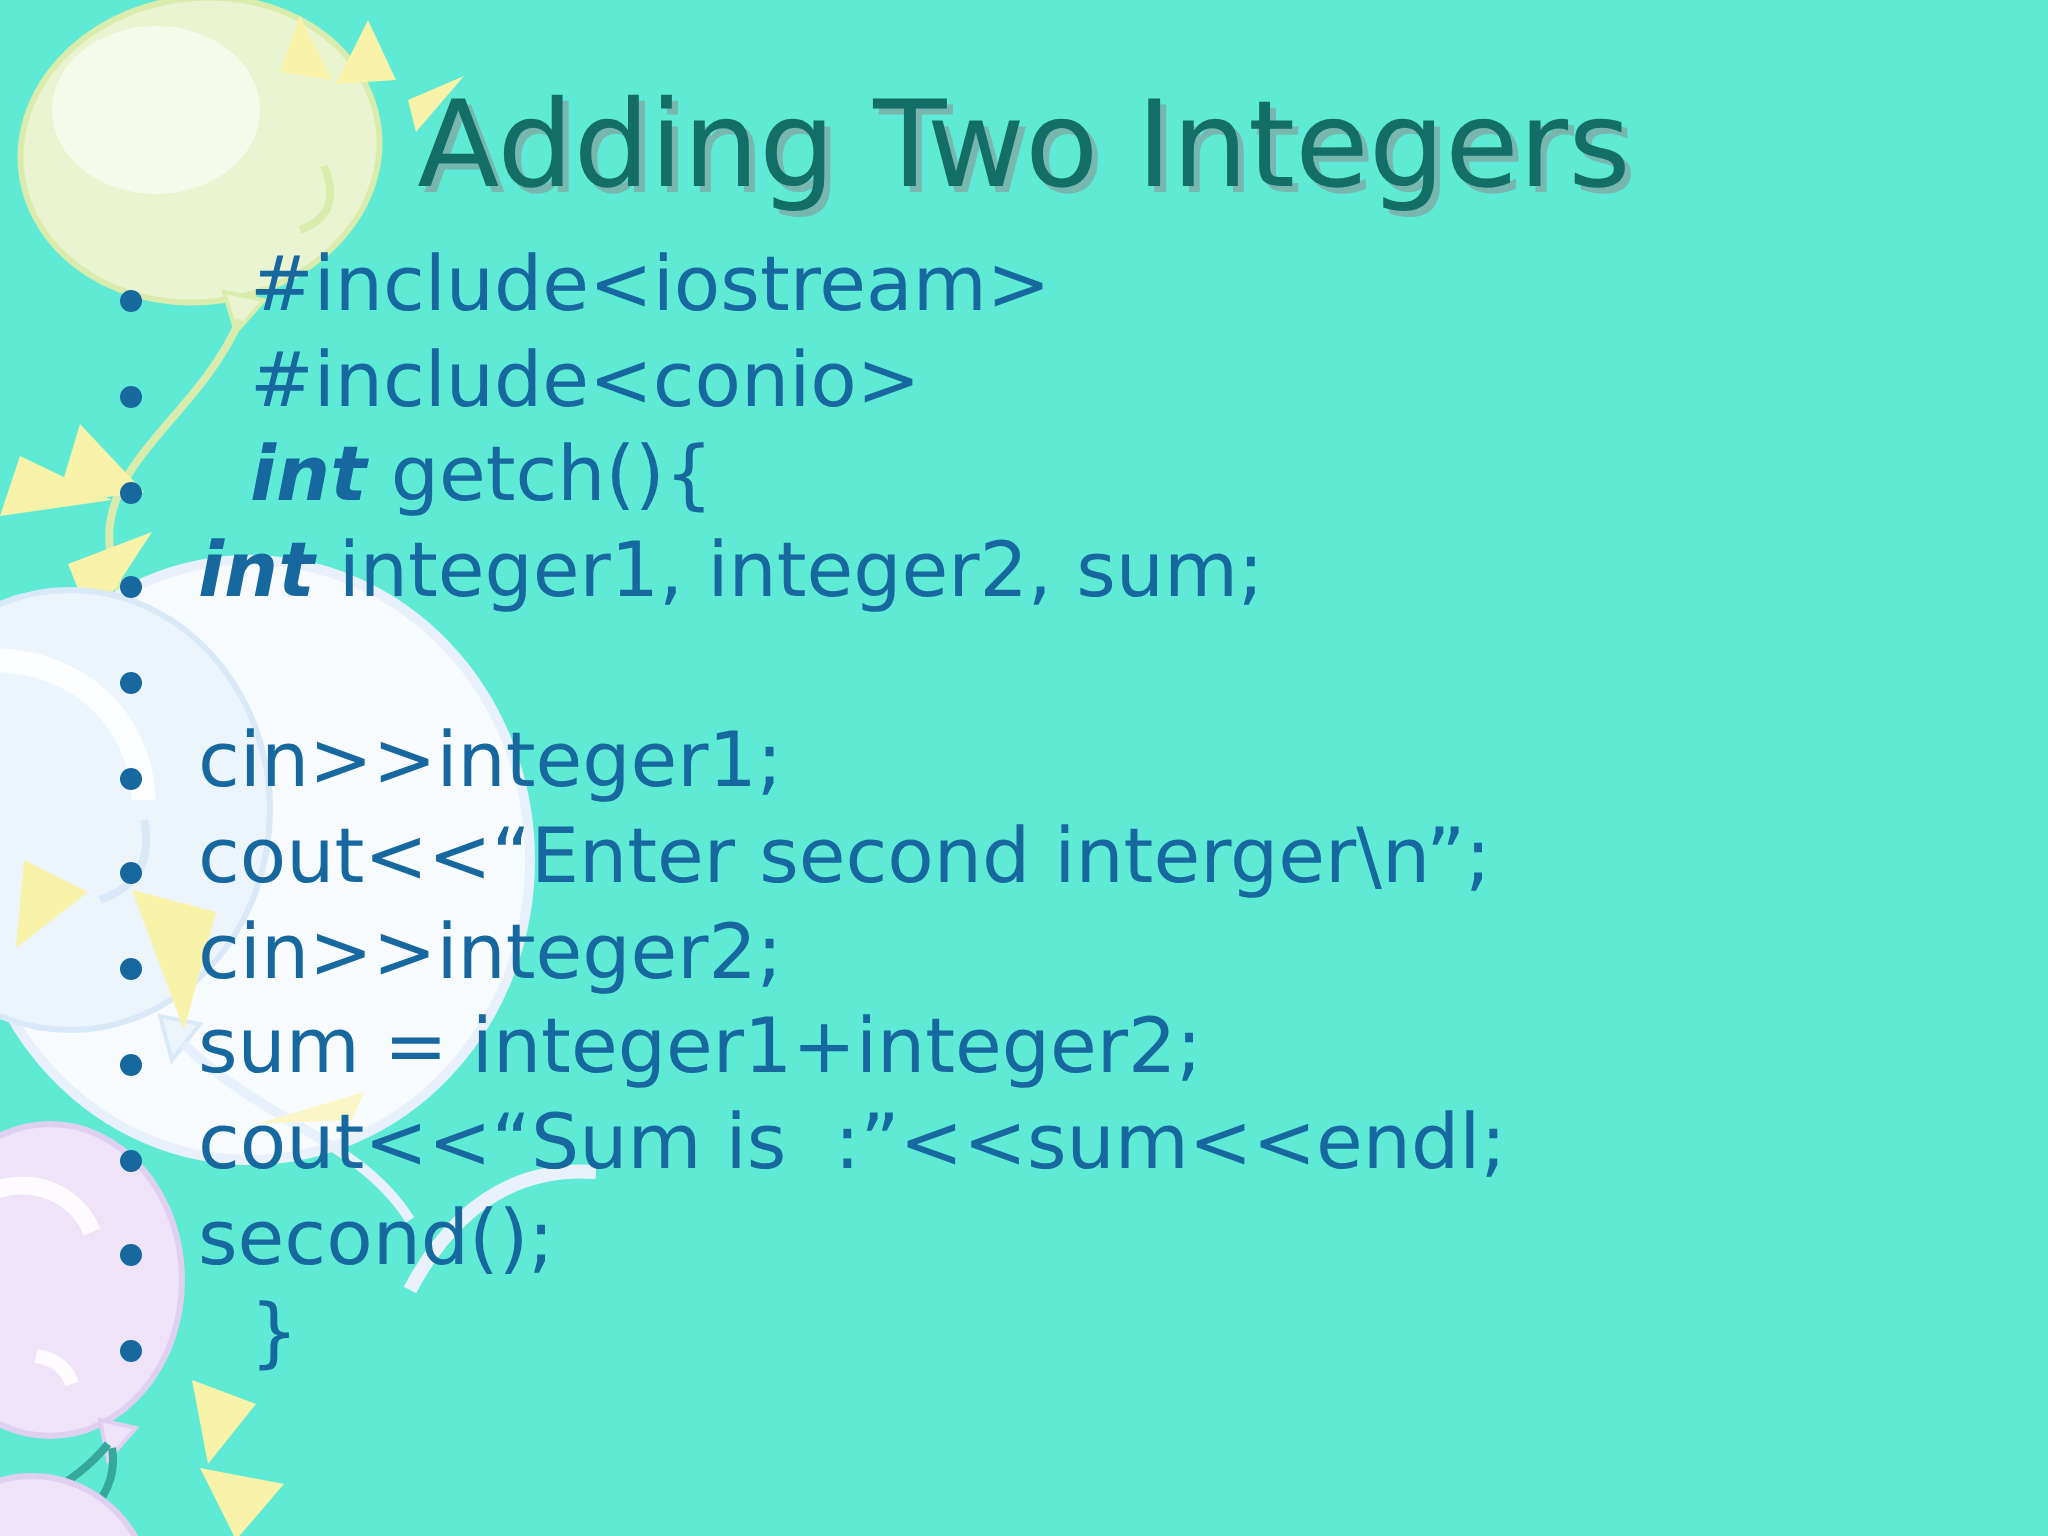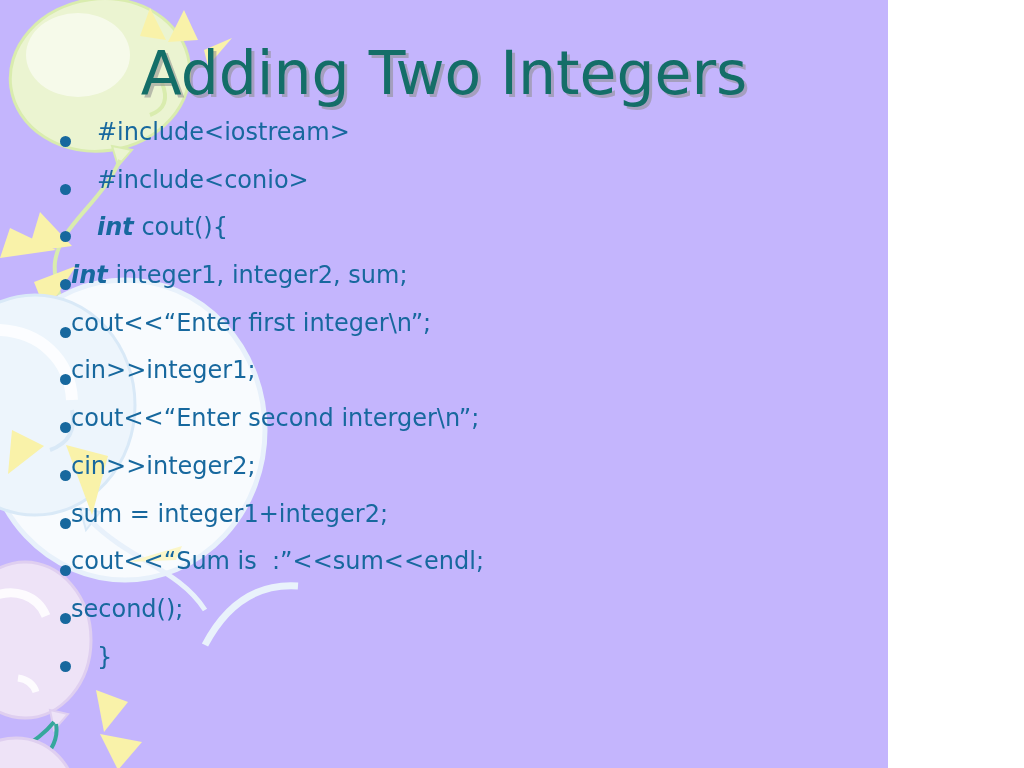--- a/index.html
+++ b/index.html
@@ -1,40 +1,41 @@
 <!DOCTYPE html>
 <html style="--title: #146e68; --body-text: #17689e; --balloon-green: #ebf4d1; --balloon-green-outline: #d9ecae; --balloon-blue: #edf5fc; --balloon-blue-outline: #d9e9f7; --balloon-blue-faint: #eef5fc; --balloon-purple: #eee3f7; --balloon-purple-outline: #dfcff0; --confetti-yellow: #f9f2a9; --string-teal: #35a79c;"><head>
 <meta charset="utf-8">
 <style>
   html,body{margin:0;padding:0;background:#ffffff;}
   .slide{
     position:relative;
-    width:888px;height:768px;
-    background:#c4b5fd;
+    width:1024px;height:768px;
+    background:#5eead4;
     overflow:hidden;
     font-family:"DejaVu Sans","Liberation Sans",sans-serif;
   }
   .decor{position:absolute;left:0;top:0;width:1024px;height:768px;}
   .title{
     position:absolute;top:38px;left:0;width:100%;
     margin:0;text-align:center;
     font-size:60px;font-weight:400;letter-spacing:0px;
     color:var(--title,#146e68);
     text-shadow:3px 3px 0 rgba(140,140,140,0.55);
   }
   .code-list{
     position:absolute;top:118px;left:60px;
     margin:0;padding:0;list-style:none;
   }
   .line{
-    display:flex;align-items:flex-start;
+    display:flex;align-items:center;
     height:47.7px;
-    font-size:24px;
+    font-size:38px;
     color:var(--body-text,#17689e);
     white-space:pre;
+    gap:28px;
   }
   .dot{
     flex:none;width:11px;height:11px;border-radius:50%;
     background:var(--body-text,#17689e);
     margin-top:18px;
   }
   .indent-0 .txt{margin-left:26px;}
   .indent-1 .txt{}
   .b{font-weight:bold;font-style:italic;}
 </style>
@@ -98,23 +99,23 @@
       <polygon points="96,690 128,702 104,732" style="fill:var(--confetti-yellow)"></polygon>
       <polygon points="100,734 142,742 118,770" style="fill:var(--confetti-yellow)"></polygon>
     </g>
   </svg>
 
   <h1 class="title">Adding Two Integers</h1>
 
   <ul class="code-list">
       <li class="line indent-0"><span class="dot"></span><span class="txt"><span>#include&lt;iostream&gt;</span></span></li>
       <li class="line indent-0"><span class="dot"></span><span class="txt"><span>#include&lt;conio&gt;</span></span></li>
-      <li class="line indent-0"><span class="dot"></span><span class="txt"><span class="b">int</span><span> cout(){</span></span></li>
+      <li class="line indent-0"><span class="dot"></span><span class="txt"><span class="b">int</span><span> getch(){</span></span></li>
       <li class="line indent-1"><span class="dot"></span><span class="txt"><span class="b">int</span><span> integer1, integer2, sum;</span></span></li>
-      <li class="line indent-1"><span class="dot"></span><span class="txt"><span>cout&lt;&lt;“Enter first integer\n”;</span></span></li>
+      <li class="line indent-1"><span class="dot"></span></li>
       <li class="line indent-1"><span class="dot"></span><span class="txt"><span>cin&gt;&gt;integer1;</span></span></li>
       <li class="line indent-1"><span class="dot"></span><span class="txt"><span>cout&lt;&lt;“Enter second interger\n”;</span></span></li>
       <li class="line indent-1"><span class="dot"></span><span class="txt"><span>cin&gt;&gt;integer2;</span></span></li>
       <li class="line indent-1"><span class="dot"></span><span class="txt"><span>sum = integer1+integer2;</span></span></li>
       <li class="line indent-1"><span class="dot"></span><span class="txt"><span>cout&lt;&lt;“Sum is  :”&lt;&lt;sum&lt;&lt;endl;</span></span></li>
       <li class="line indent-1"><span class="dot"></span><span class="txt"><span>second();</span></span></li>
       <li class="line indent-0"><span class="dot"></span><span class="txt"><span>}</span></span></li>
     </ul>
 
 </div>

